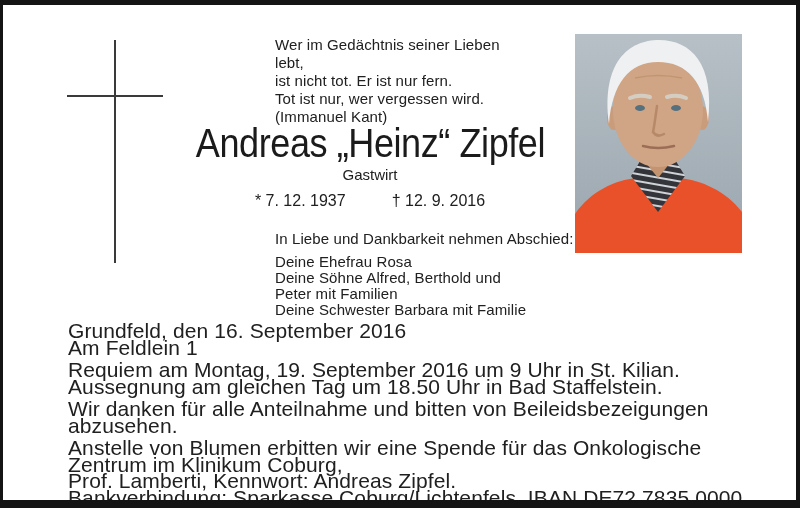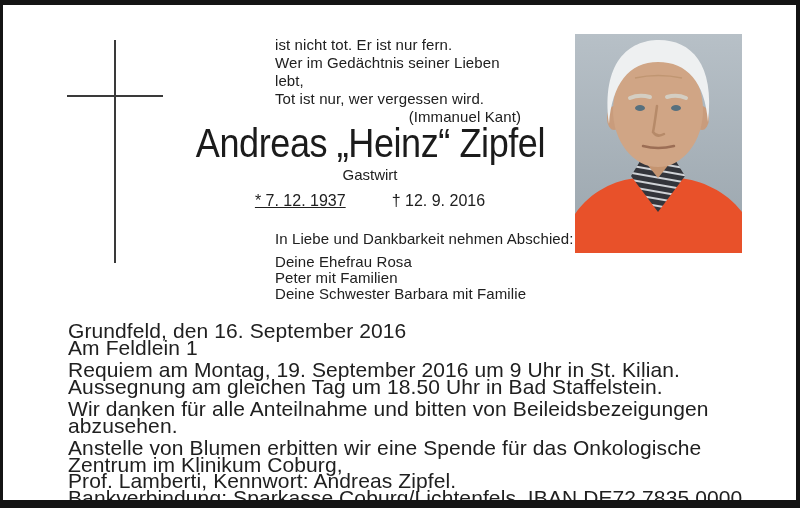--- a/index.html
+++ b/index.html
@@ -13,50 +13,50 @@
     font-family:"Liberation Sans","DejaVu Sans",sans-serif;
     color:#202020;
     overflow:hidden;
   }
   .abs{position:absolute;}
   
   .cross-v{position:absolute;left:111px;top:35px;width:2px;height:223px;background:#3a3a3a;}
   .cross-h{position:absolute;left:64px;top:90px;width:96px;height:2px;background:#3a3a3a;}
   
   .quote{left:272px;top:31px;width:246px;font-size:15px;line-height:18px;letter-spacing:.1px;}
-  .quote .attribution{text-align:right;}
+  .quote .attribution{text-align:left;}
   
   .photo{left:572px;top:29px;width:167px;height:219px;display:block;}
   
   .center-block{left:87px;top:116px;width:560px;text-align:center;}
   .name{font-size:41px;line-height:44px;font-weight:400;color:#1b1b1b;display:inline-block;transform:scaleX(.88);transform-origin:center;white-space:nowrap;letter-spacing:-.5px;}
   .occupation{font-size:15px;line-height:17px;margin-top:1px;}
   .dates{font-size:16px;line-height:18px;margin-top:9px;}
-  .dates .birth{margin-right:46px;text-decoration:underline;}
+  .dates .birth{margin-right:46px;}
   
   .farewell{left:272px;top:226px;font-size:15px;line-height:16px;letter-spacing:.1px;}
   .farewell .intro{margin-bottom:7px;}
   
   .details{left:65px;top:318px;width:700px;font-size:21px;line-height:16.5px;letter-spacing:.1px;}
   .details .para{margin:0 0 6px 0;}
   [data-interactable]{cursor:default;}
 </style>
 </head>
 <body>
 
 <div class="sheet" data-interactable="false">
 
   <div data-interactable="false">
     <div class="cross-v" data-interactable="false"></div>
     <div class="cross-h" data-interactable="false"></div>
   </div>
 
   <div class="abs quote" data-interactable="false">
+    <div data-interactable="false">Wer im Gedächtnis seiner Lieben lebt,</div>
     <div data-interactable="false">ist nicht tot. Er ist nur fern.</div>
-    <div data-interactable="false">Wer im Gedächtnis seiner Lieben lebt,</div>
     <div data-interactable="false">Tot ist nur, wer vergessen wird.</div>
     <div class="attribution" data-interactable="false">(Immanuel Kant)</div>
   </div>
 
   <svg class="abs photo" data-interactable="false" viewBox="0 0 167 219" xmlns="http://www.w3.org/2000/svg" aria-hidden="true">
     <defs>
       <linearGradient id="bgGrad" x1="0" y1="0" x2="0" y2="1">
         <stop offset="0" stop-color="#b7c0c7"></stop>
         <stop offset="1" stop-color="#9aa5ad"></stop>
       </linearGradient>
@@ -86,20 +86,21 @@
     <div class="name" data-interactable="false">Andreas „Heinz“ Zipfel</div>
     <div class="occupation" data-interactable="false">Gastwirt</div>
     <div class="dates" data-interactable="false">
       <span class="birth" data-interactable="false">* 7. 12. 1937</span><span data-interactable="false">† 12. 9. 2016</span>
     </div>
   </div>
 
   <div class="abs farewell" data-interactable="false">
     <div class="intro" data-interactable="false">In Liebe und Dankbarkeit nehmen Abschied:</div>
     <div data-interactable="false">Deine Ehefrau Rosa</div>
+    <div data-interactable="false">Deine Söhne Alfred, Berthold und</div>
     <div data-interactable="false">Peter mit Familien</div>
     <div data-interactable="false">Deine Schwester Barbara mit Familie</div>
   </div>
 
   <div class="abs details" data-interactable="false">
     <div class="para" data-interactable="false">
       <div data-interactable="false">Grundfeld, den 16. September 2016</div>
       <div data-interactable="false">Am Feldlein 1</div>
     </div>
     <div class="para" data-interactable="false">

